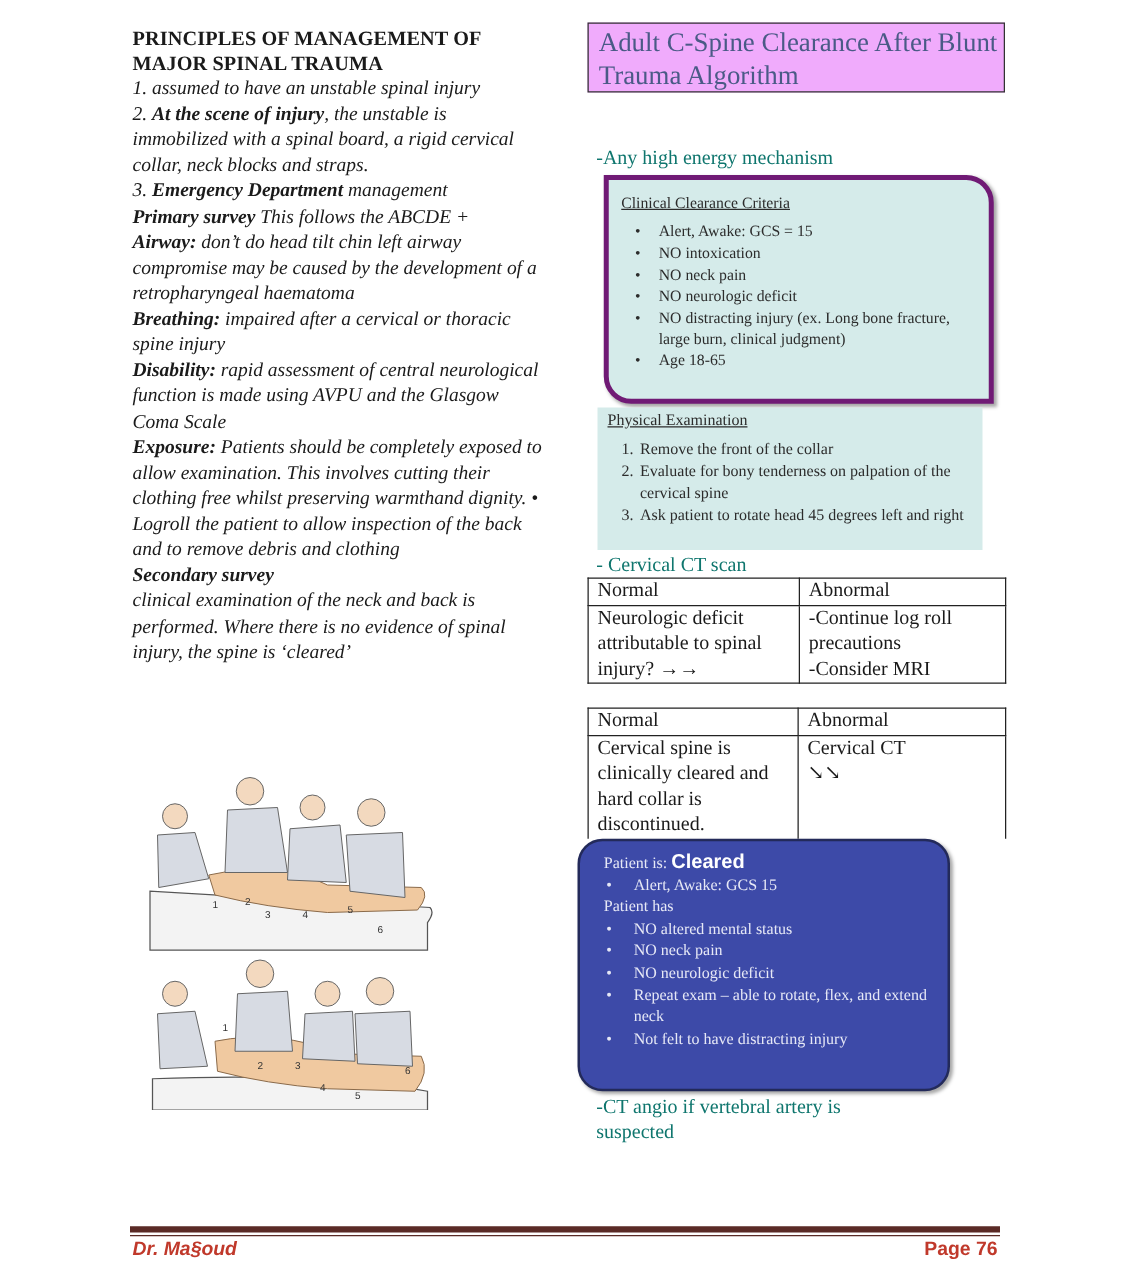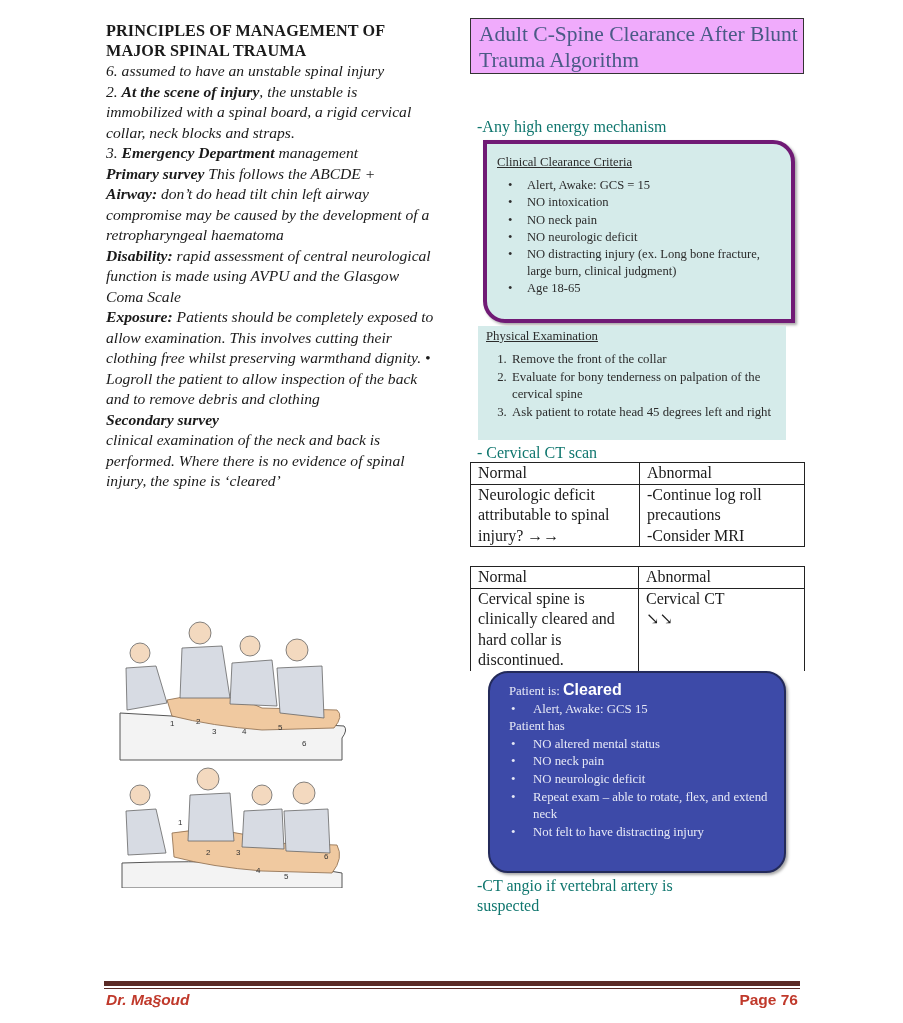--- a/index.html
+++ b/index.html
@@ -39,21 +39,21 @@
 
     table.flow { position:absolute; left:470px; border-collapse:collapse; font-size:16px; line-height:20.5px; }
     table.flow td { border:1px solid #222; vertical-align:top; padding:0 6px 0 7px; }
     .t1 { top:462px; width:335px; }
     .t1 td:first-child { width:155px; }
     .t2 { top:566px; width:335px; }
     .t2 td:first-child { width:154px; }
     .t2 tr:last-child td { border-bottom:none; }
     .t2 tr:last-child td:first-child { border-left:1px solid #222; }
 
-    .cleared-box { position:absolute; left:488px; top:671px; width:298px; height:202px; box-sizing:border-box;
+    .cleared-box { position:absolute; left:462px; top:671px; width:298px; height:202px; box-sizing:border-box;
                    background:#3d4aa8; border:2px solid #232a5a; border-radius:20px;
                    box-shadow:2px 2px 3px rgba(0,0,0,0.35); padding:8px 10px 0 19px;
                    color:#e6e8f6; font-size:12.8px; line-height:17.6px; }
     .cleared-box .status { font-family:"Liberation Sans", "DejaVu Sans", sans-serif; font-weight:bold;
                            font-size:16px; color:#ffffff; }
     .cleared-box ul { margin:0; padding:0; list-style:none; }
     .cleared-box li { position:relative; padding-left:24px; }
     .cleared-box li::before { content:"•"; position:absolute; left:2px; }
 
     
@@ -62,25 +62,26 @@
     .footer-author { position:absolute; left:106px; top:991px; color:#c0392b; font-weight:bold;
                      font-size:15.5px; font-family:"Liberation Sans", "DejaVu Sans", sans-serif; font-style:italic; }
     .footer-page { position:absolute; right:105px; top:991px; color:#c0392b; font-weight:bold;
                    font-size:15.5px; font-family:"Liberation Sans", "DejaVu Sans", sans-serif; }
   </style>
 </head>
 <body>
 
 <div class="left">
   <div class="title">PRINCIPLES OF MANAGEMENT OF MAJOR SPINAL TRAUMA</div>
-  <p><span>6. assumed to have an unstable spinal injury</span></p>
+  <p><span>1. assumed to have an unstable spinal injury</span></p>
   <p><span>2. </span><b>At the scene of injury</b><span>, the unstable is immobilized with a spinal board, a rigid cervical collar, neck blocks and straps.</span></p>
   <p><span>3. </span><b>Emergency Department</b><span> management</span></p>
   <p><b>Primary survey</b><span> This follows the ABCDE +</span></p>
   <p><b>Airway:</b><span> don’t do head tilt chin left airway compromise may be caused by the development of a retropharyngeal haematoma</span></p>
+  <p><b>Breathing:</b><span> impaired after a cervical or thoracic spine injury</span></p>
   <p><b>Disability:</b><span> rapid assessment of central neurological function is made using AVPU and the Glasgow Coma Scale</span></p>
   <p><b>Exposure:</b><span> Patients should be completely exposed to allow examination. This involves cutting their clothing free whilst preserving warmthand dignity. • Logroll the patient to allow inspection of the back and to remove debris and clothing</span></p>
   <p><b style="font-style:italic">Secondary survey</b></p>
   <p><span>clinical examination of the neck and back is performed. Where there is no evidence of spinal injury, the spine is ‘cleared’</span></p>
 </div>
 
 <div class="illus" style="top:618px;">
   <svg width="240" height="145" viewBox="0 0 240 145">
     <path d="M8 95 L8 142 L230 142 L230 120 Q236 112 232 108 Z" fill="#f3f3f3" stroke="#555" stroke-width="1"></path>
     <path d="M55 82 Q110 70 150 90 L225 92 Q232 98 222 110 L150 112 Q100 108 60 98 Z" fill="#f0c9a0" stroke="#8a6a4a" stroke-width="0.8"></path>

